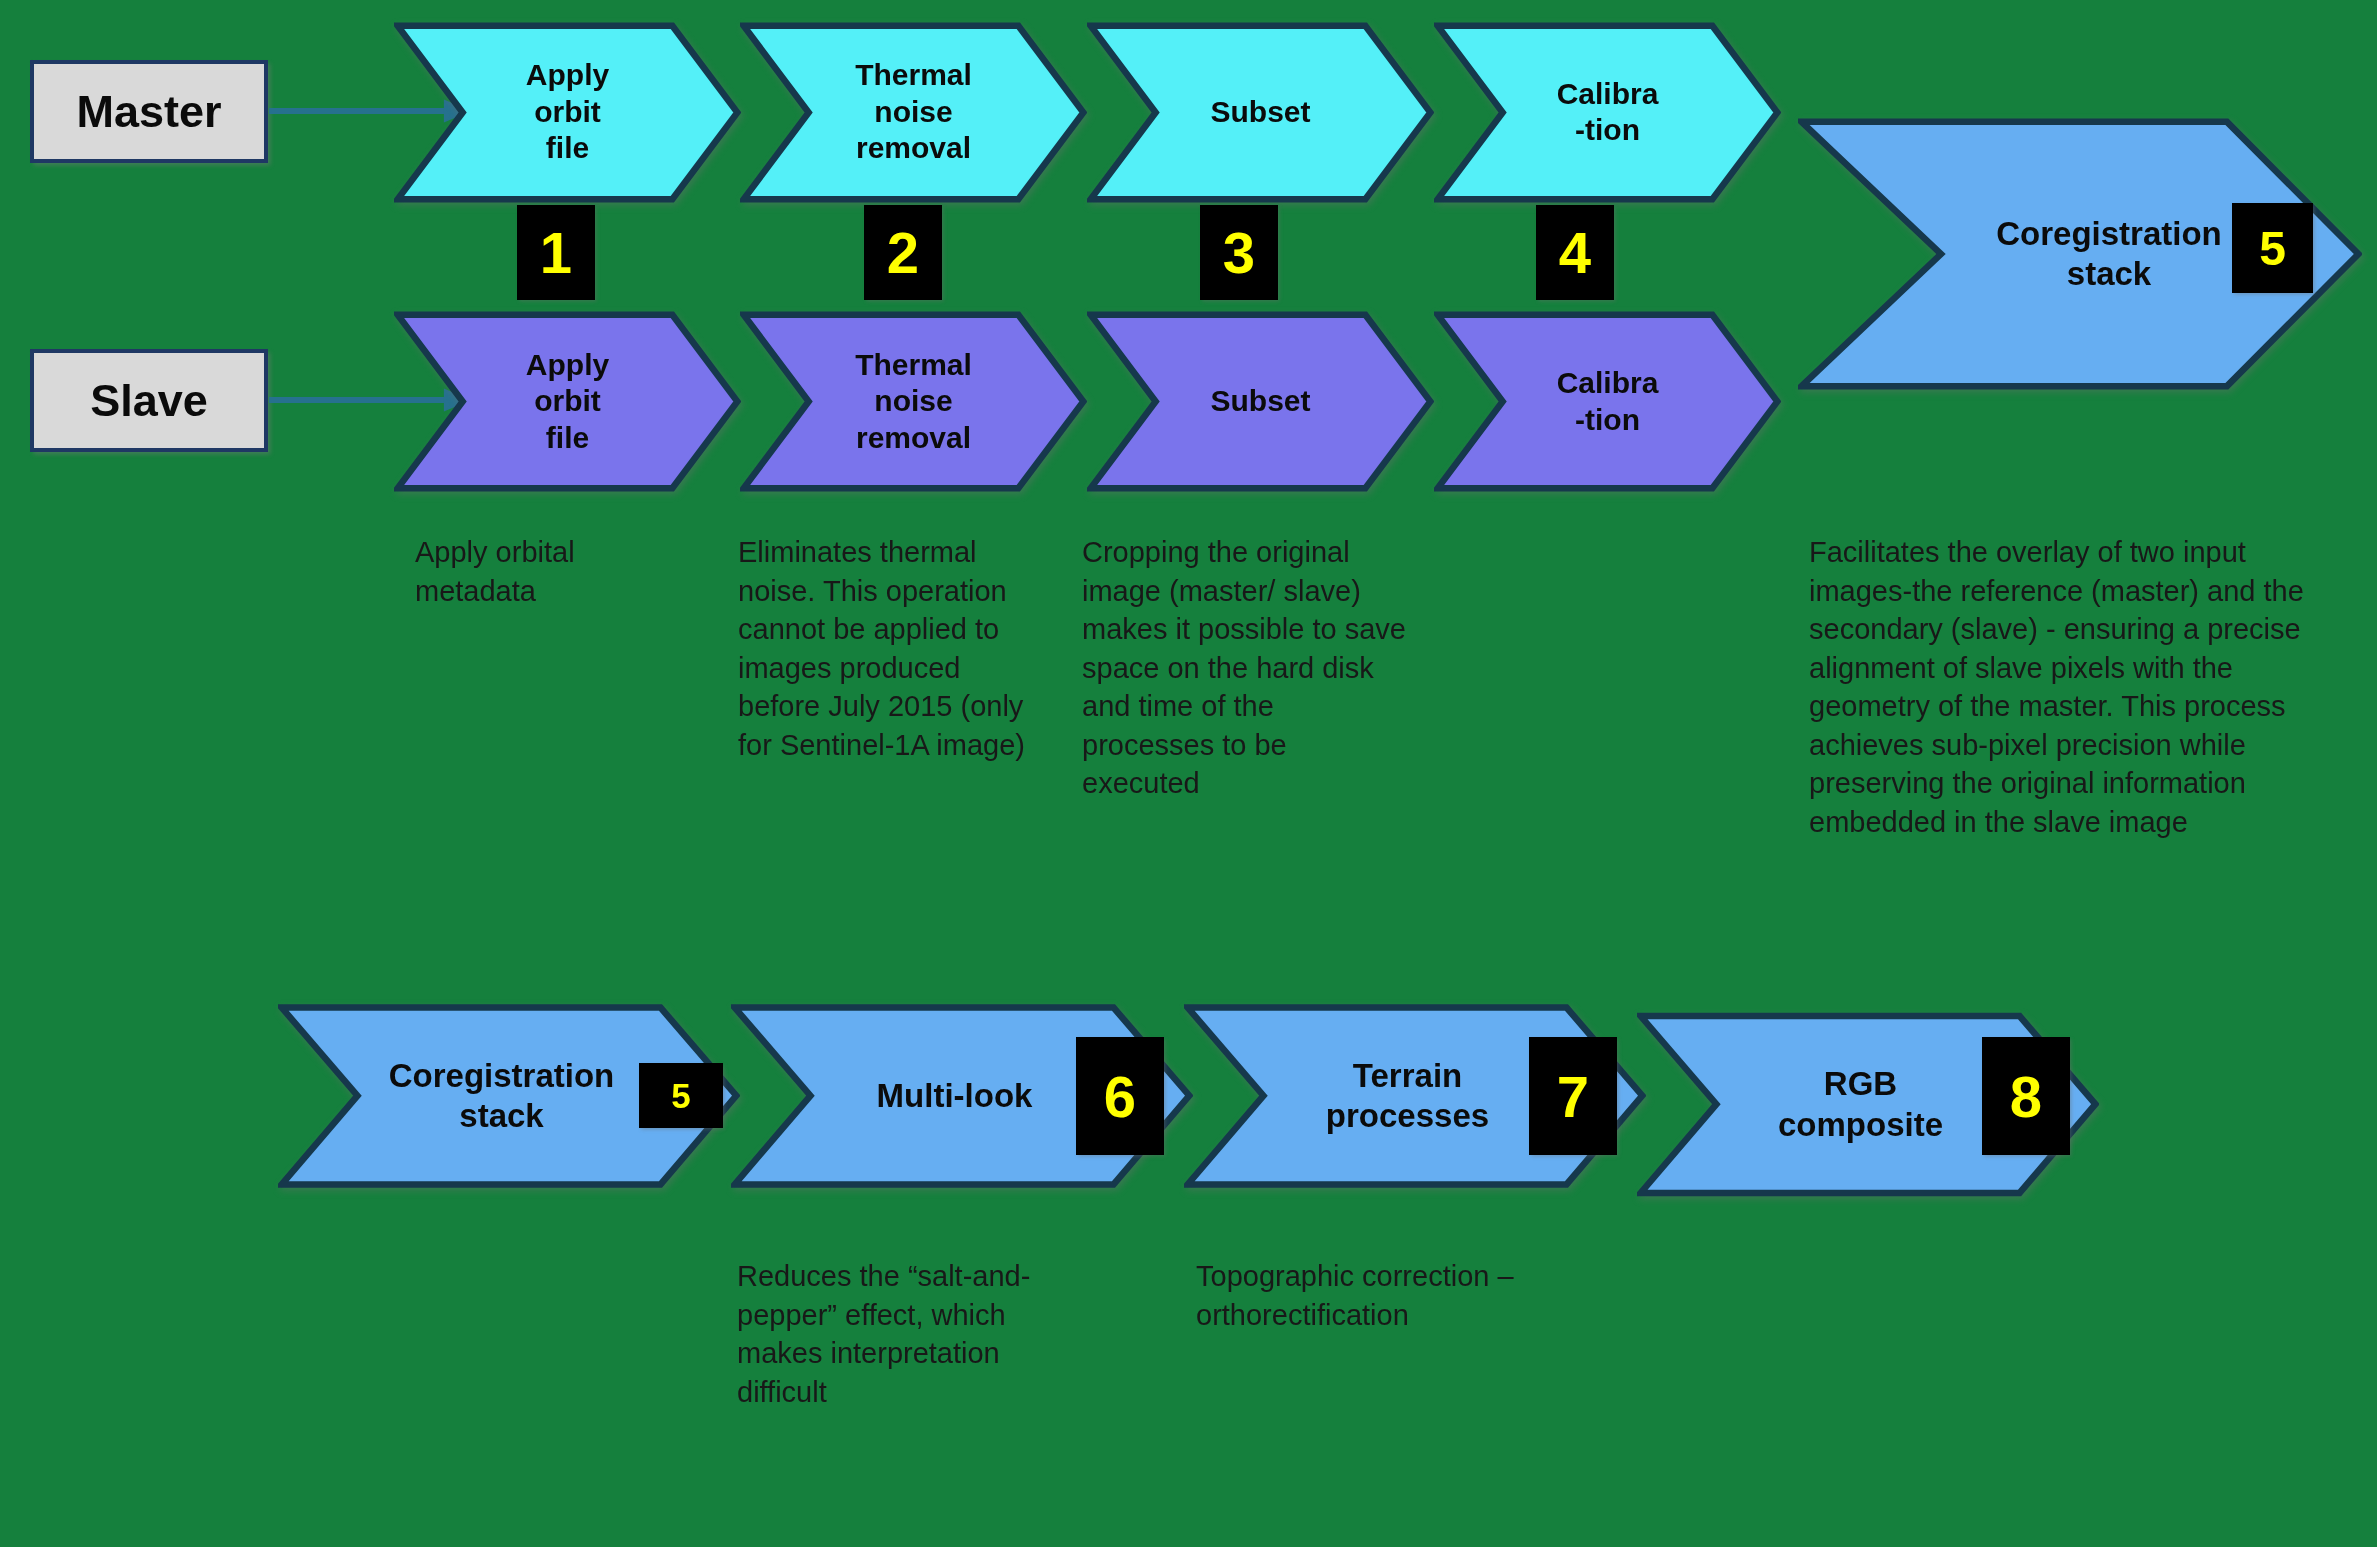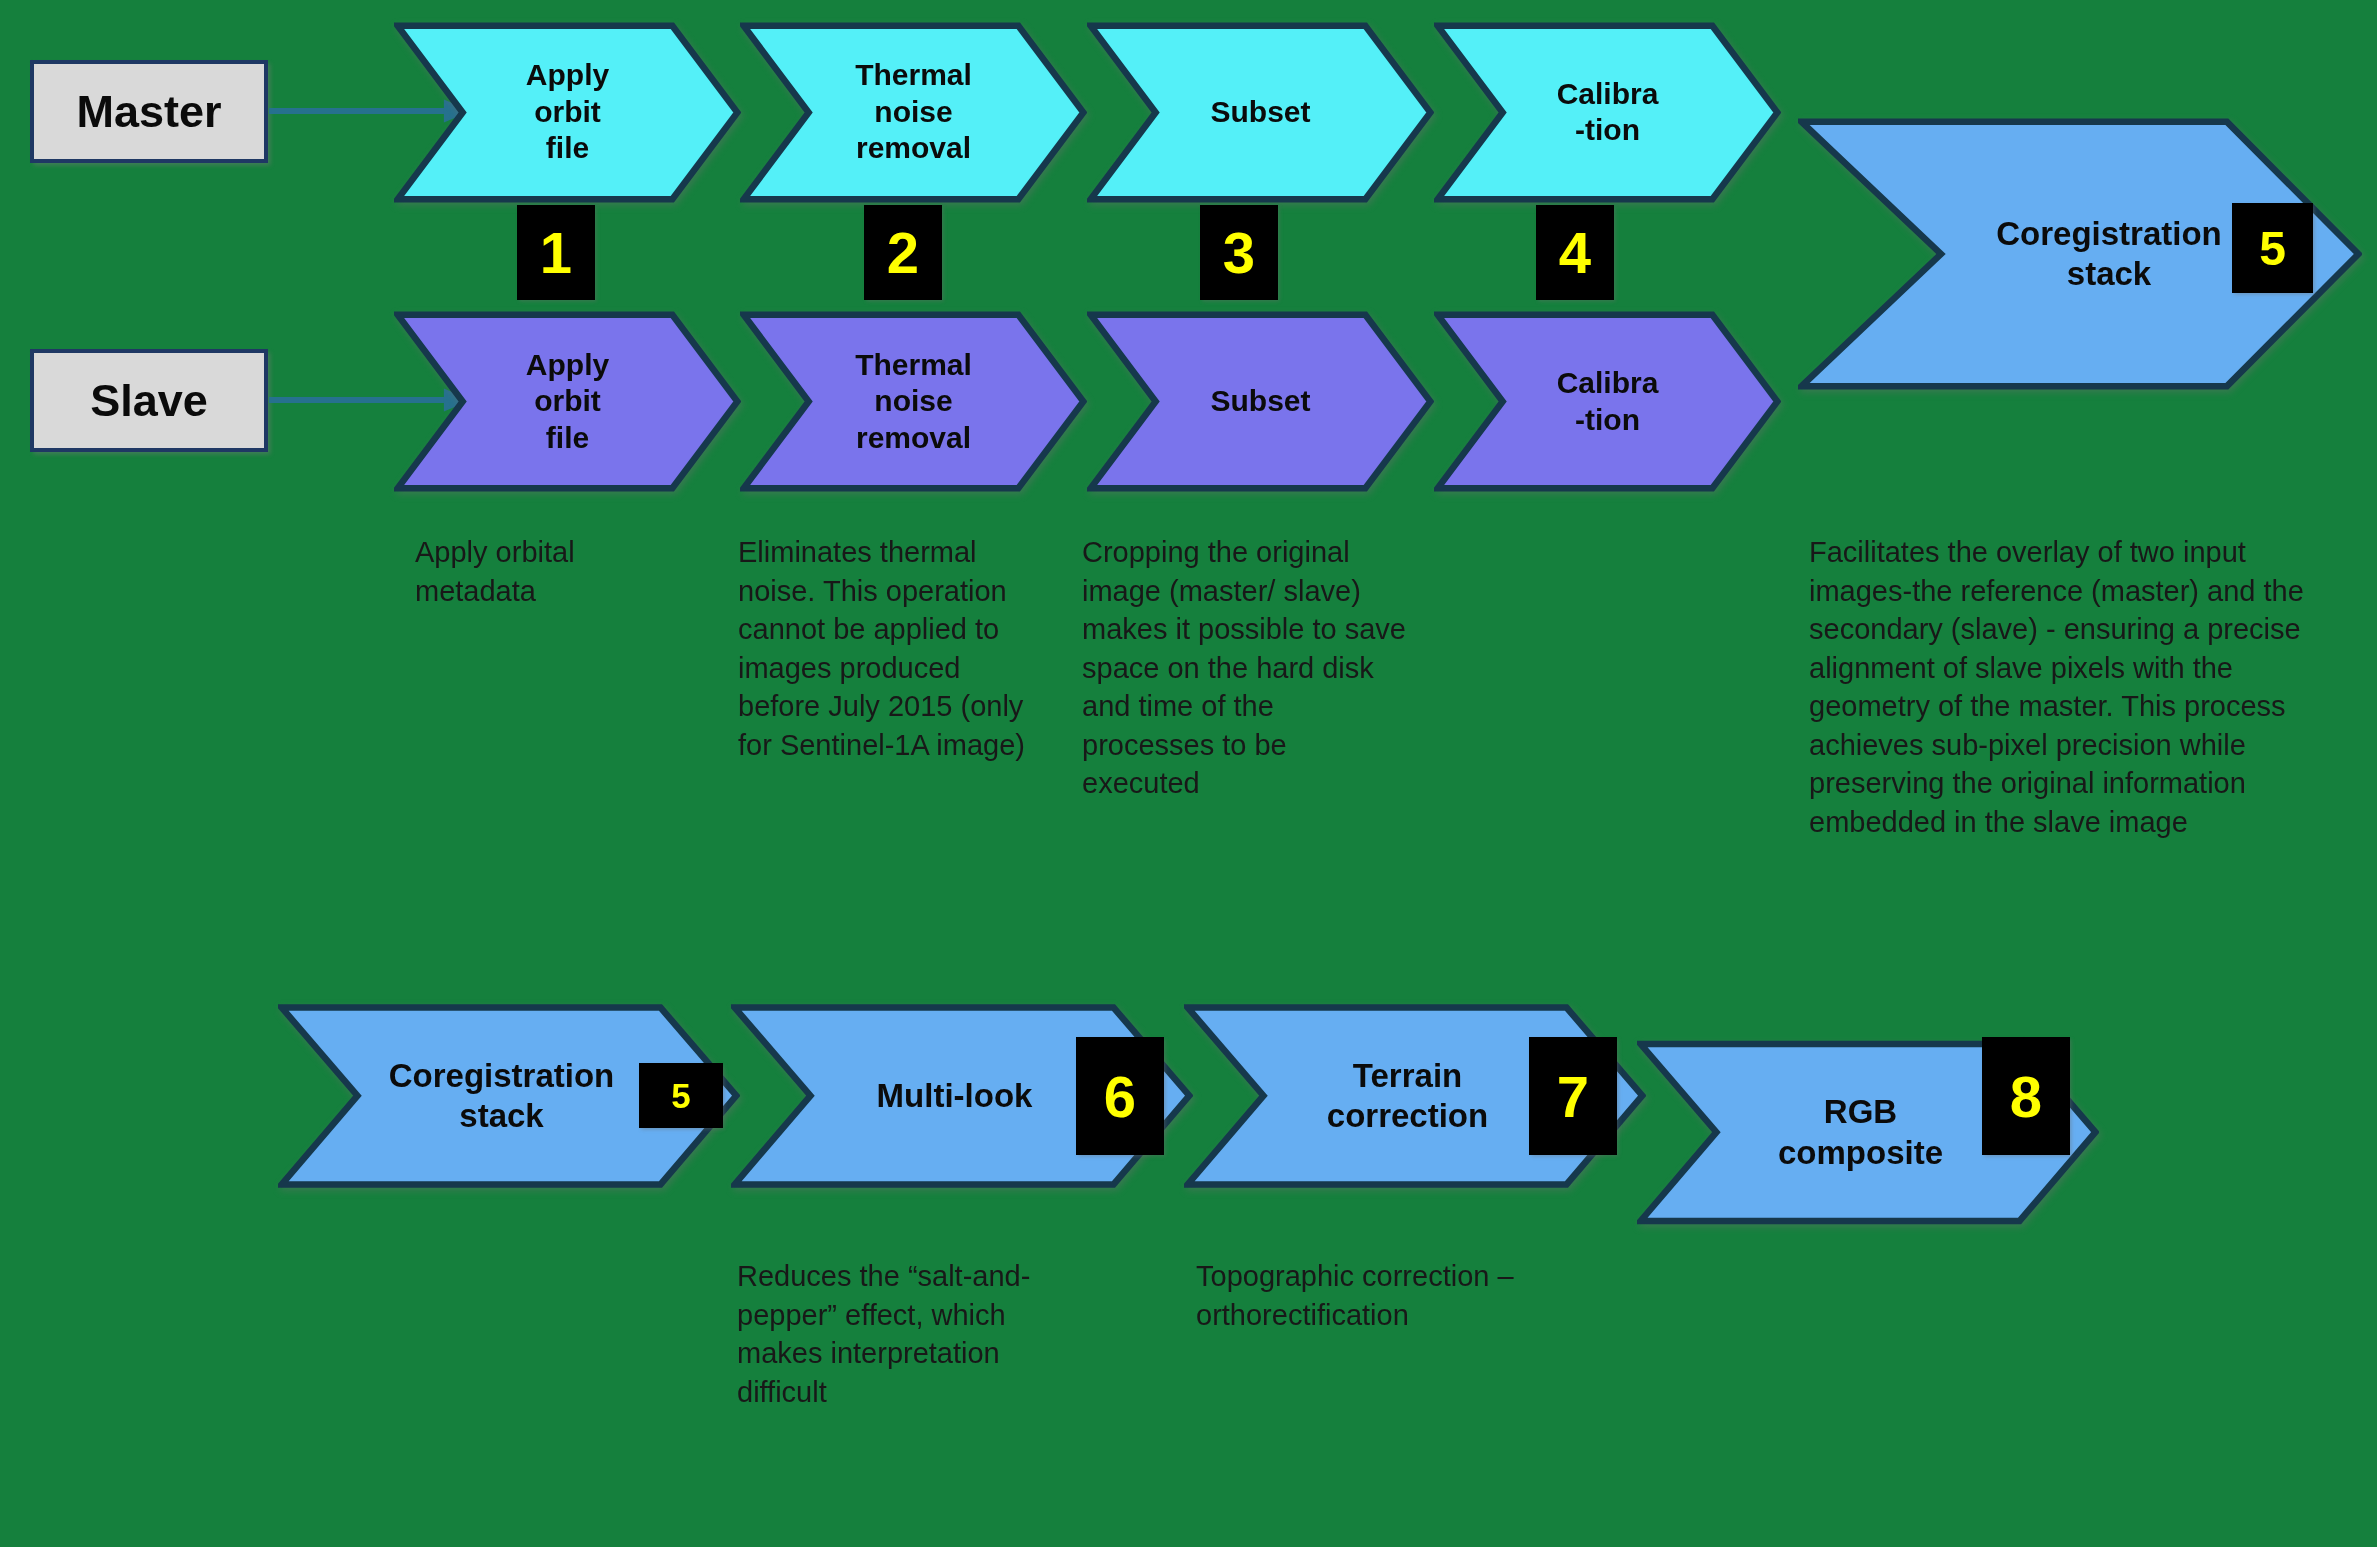--- a/index.html
+++ b/index.html
@@ -174,23 +174,23 @@
     <svg viewBox="0 0 640 255">
       <polygon points="5,5 530,5 635,127 530,250 5,250 110,127" fill="var(--blue)" stroke="var(--outline)" stroke-width="9"></polygon>
       </svg>
     <div class="lbl lbl-bot" style="white-space: pre-line;">Multi-look</div>
   </div>
   <div class="abs chev" style="left:1184px;top:1004px;width:462px;height:184px">
     <svg viewBox="0 0 640 255">
       <polygon points="5,5 530,5 635,127 530,250 5,250 110,127" fill="var(--blue)" stroke="var(--outline)" stroke-width="9"></polygon>
       </svg>
     <div class="lbl lbl-bot" style="white-space: pre-line;">Terrain
-correction</div>
-  </div>
-  <div class="abs chev" style="left:1637px;top:1036px;width:462px;height:193px">
+processes</div>
+  </div>
+  <div class="abs chev" style="left:1637px;top:1008px;width:462px;height:193px">
     <svg viewBox="0 0 640 255">
       <polygon points="5,5 530,5 635,127 530,250 5,250 110,127" fill="var(--blue)" stroke="var(--outline)" stroke-width="9"></polygon>
       </svg>
     <div class="lbl lbl-bot" style="white-space: pre-line;">RGB
 composite</div>
   </div>
 
   <div class="abs numbox num-sm" style="left:639px;top:1063px;width:84px;height:65px">
     <span>5</span>
   </div>

